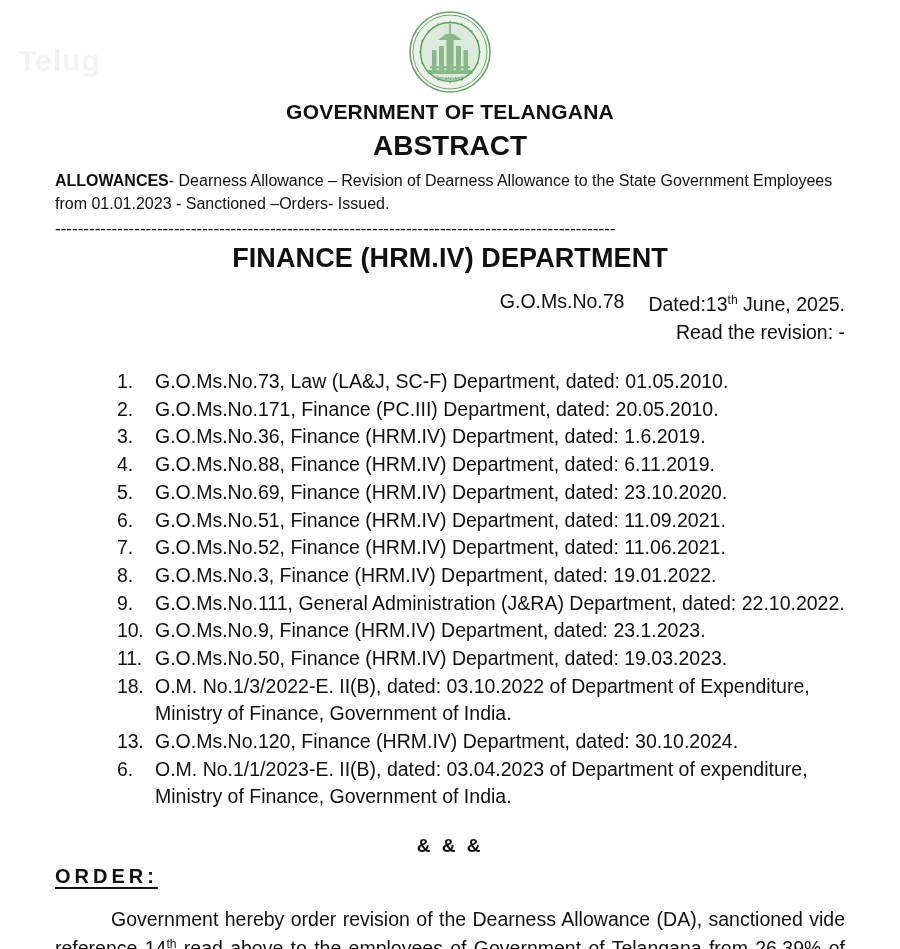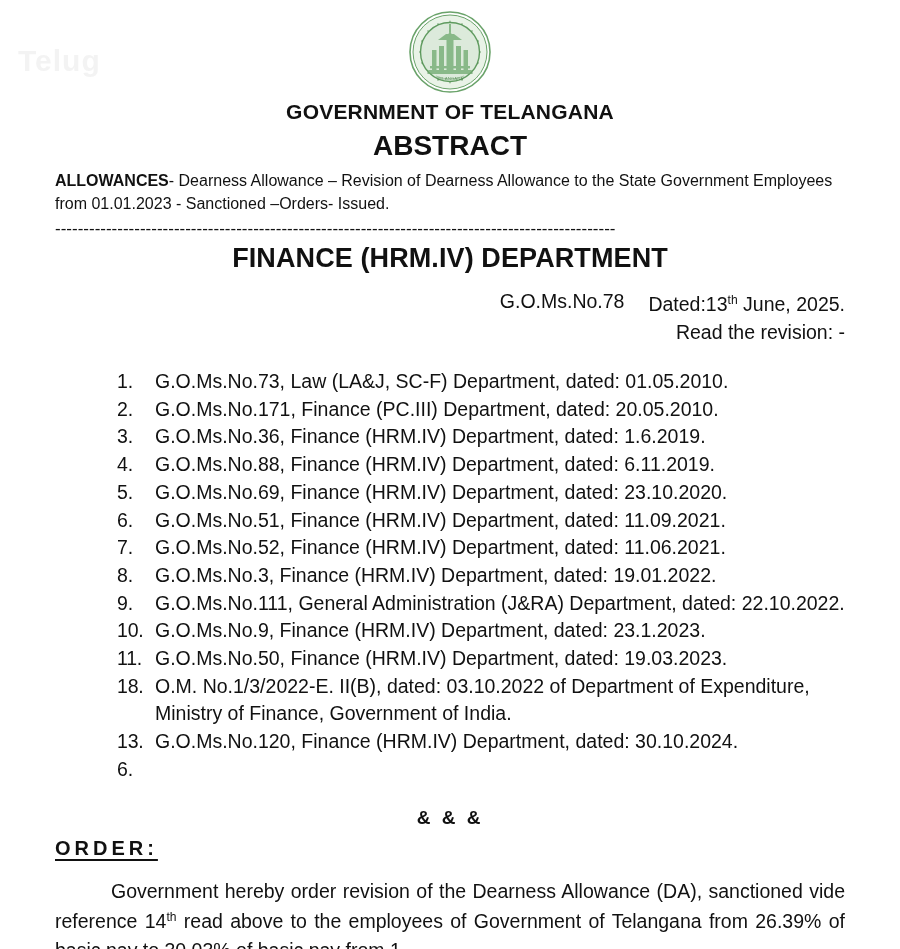--- a/index.html
+++ b/index.html
@@ -277,20 +277,21 @@
       <li class="ref-item">
         <span class="ref-num wide">18.</span>
         <span class="ref-text">O.M. No.1/3/2022-E. II(B), dated: 03.10.2022 of Department of Expenditure, Ministry of Finance, Government of India.</span>
       </li>
       <li class="ref-item">
         <span class="ref-num wide">13.</span>
         <span class="ref-text">G.O.Ms.No.120, Finance (HRM.IV) Department, dated: 30.10.2024.</span>
       </li>
       <li class="ref-item">
         <span class="ref-num wide">6.</span>
+        <span class="ref-text">O.M. No.1/1/2023-E. II(B), dated: 03.04.2023 of Department of expenditure, Ministry of Finance, Government of India.</span>
       </li>
     </ul>
 
   <div class="amp-divider">&amp; &amp; &amp;</div>
 
   <div>
     <span class="order-heading">ORDER:</span>
   </div>
 
   <div class="order-body"><span class="indent"></span><span>Government hereby order revision of the Dearness Allowance (DA), sanctioned vide reference 14</span><sup>th</sup><span> read above to the employees of Government of Telangana from 26.39% of basic pay to 30.03% of basic pay from 1</span></div>

